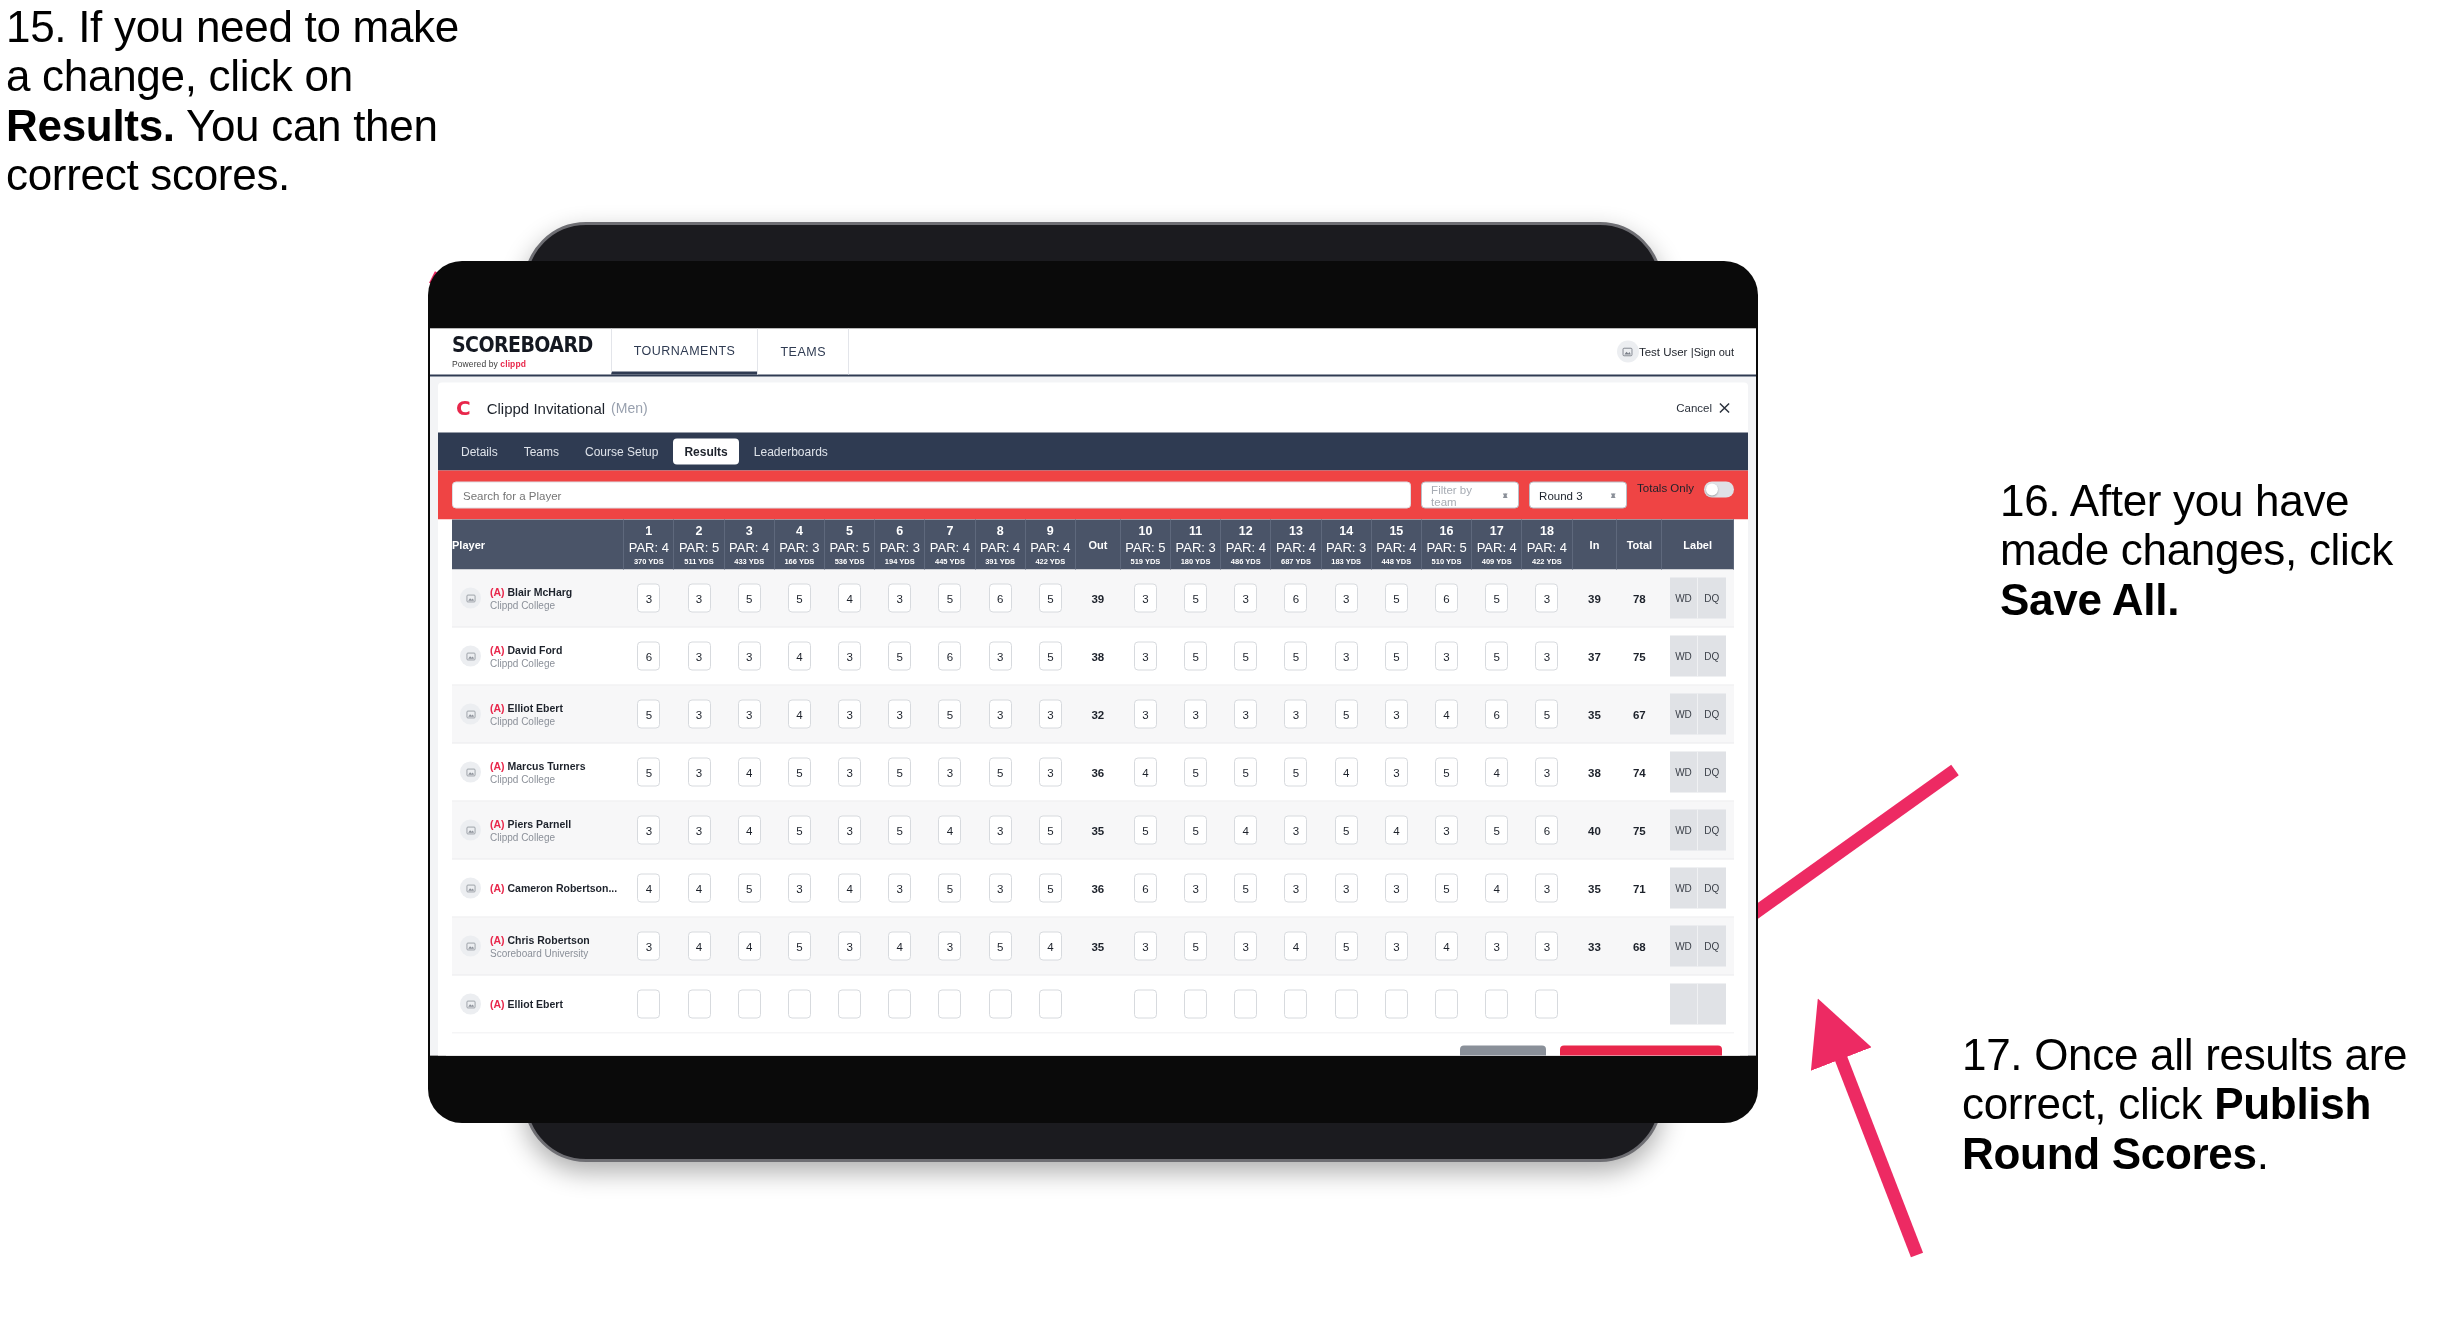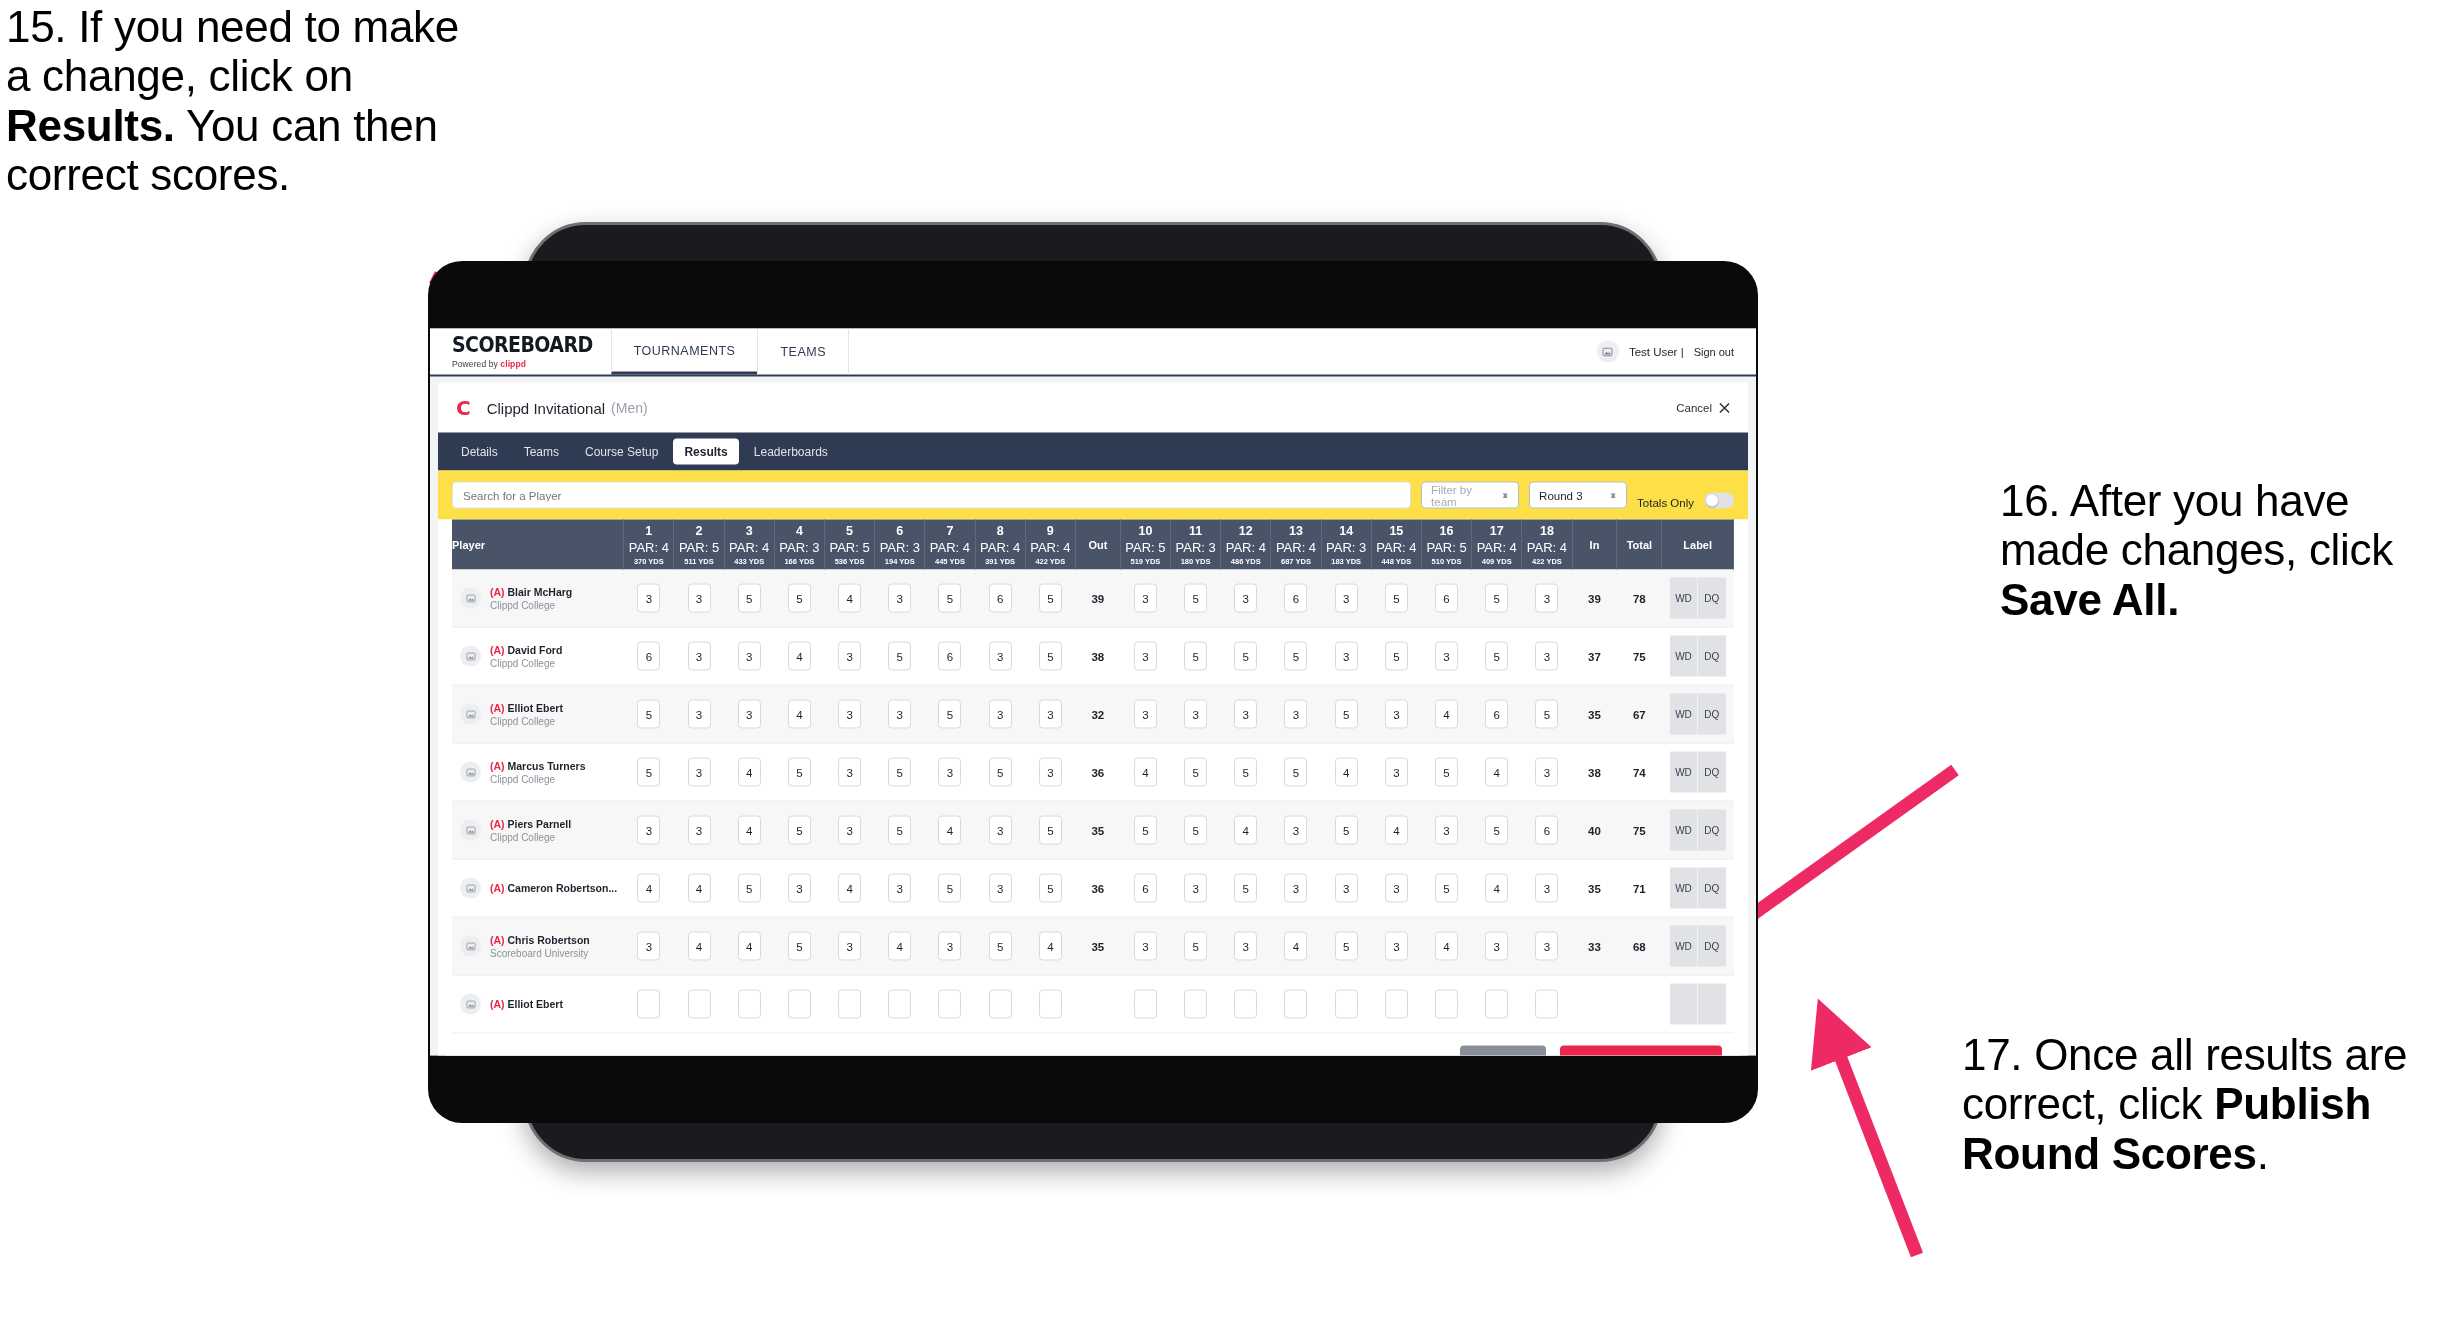--- a/index.html
+++ b/index.html
@@ -79,21 +79,21 @@
   .brand-sub { font-size: 8.5px; color: #3b3b3b; margin-top: 4px; letter-spacing: .1px; }
   .brand-sub .clippd { color: #e8274b; font-weight: 700; }
   .topnav-tabs { display: flex; align-items: stretch; }
   .topnav-tab {
     display: flex; align-items: center; padding: 0 22px;
     font-size: 12.5px; letter-spacing: .5px; color: #2f3b52; font-weight: 500;
     border-left: 1px solid #e3e5ea; cursor: pointer;
   }
   .topnav-tab.active { border-bottom: 3px solid #2f3b52; }
   .topnav-tab:last-of-type { border-right: 1px solid #e3e5ea; }
-  .topnav-right { margin-left: auto; display: flex; align-items: center; gap: 10px; padding-right: 22px; }
+  .topnav-right { margin-left: auto; display: flex; align-items: center; padding-right: 22px; }
   .avatar-circle {
     width: 22px; height: 22px; border-radius: 50%;
     background: #eceef1; display: flex; align-items: center; justify-content: center;
     color: #60646c;
   }
   .user-name { font-size: 11.5px; color: #22262e; }
   .signout { font-size: 11px; color: #22262e; }
 
   
   .card { background: #fff; margin: 6px 8px 0 8px; border-radius: 4px 4px 0 0; }
@@ -102,21 +102,21 @@
   .t-title { font-size: 15px; color: #1d222b; font-weight: 500; }
   .t-gender { font-size: 14px; color: #98a0ae; margin-left: 6px; }
   .cancel-x { margin-left: auto; font-size: 11.5px; color: #2b313c; display: flex; align-items: center; gap: 7px; cursor: pointer; }
 
   
   .subtabs { background: #2f3b52; display: flex; align-items: center; padding: 6px 12px; gap: 4px; }
   .subtab { color: #dfe3ea; font-size: 12px; padding: 6px 11px; border-radius: 4px; cursor: pointer; }
   .subtab.active { background: #fff; color: #1d222b; font-weight: 600; }
 
   
-  .filterbar { background: #fde047; display: flex; align-items: flex-end; padding: 11px 14px; gap: 10px; }
+  .filterbar { background: #ef4444; display: flex; align-items: flex-start; padding: 11px 14px; gap: 10px; }
   .search-input {
     flex: 1; height: 27px; border: 1px solid #dcdfe4; border-radius: 4px;
     font-size: 11.5px; color: #9aa0aa; padding: 0 10px; background: #fff;
     font-family: "Liberation Sans", sans-serif;
   }
   .select-box {
     height: 27px; border: 1px solid #b9bec6; border-radius: 4px; background: #fff;
     display: flex; align-items: center; justify-content: space-between; gap: 10px;
     padding: 0 9px; font-size: 11.5px; cursor: pointer;
   }

